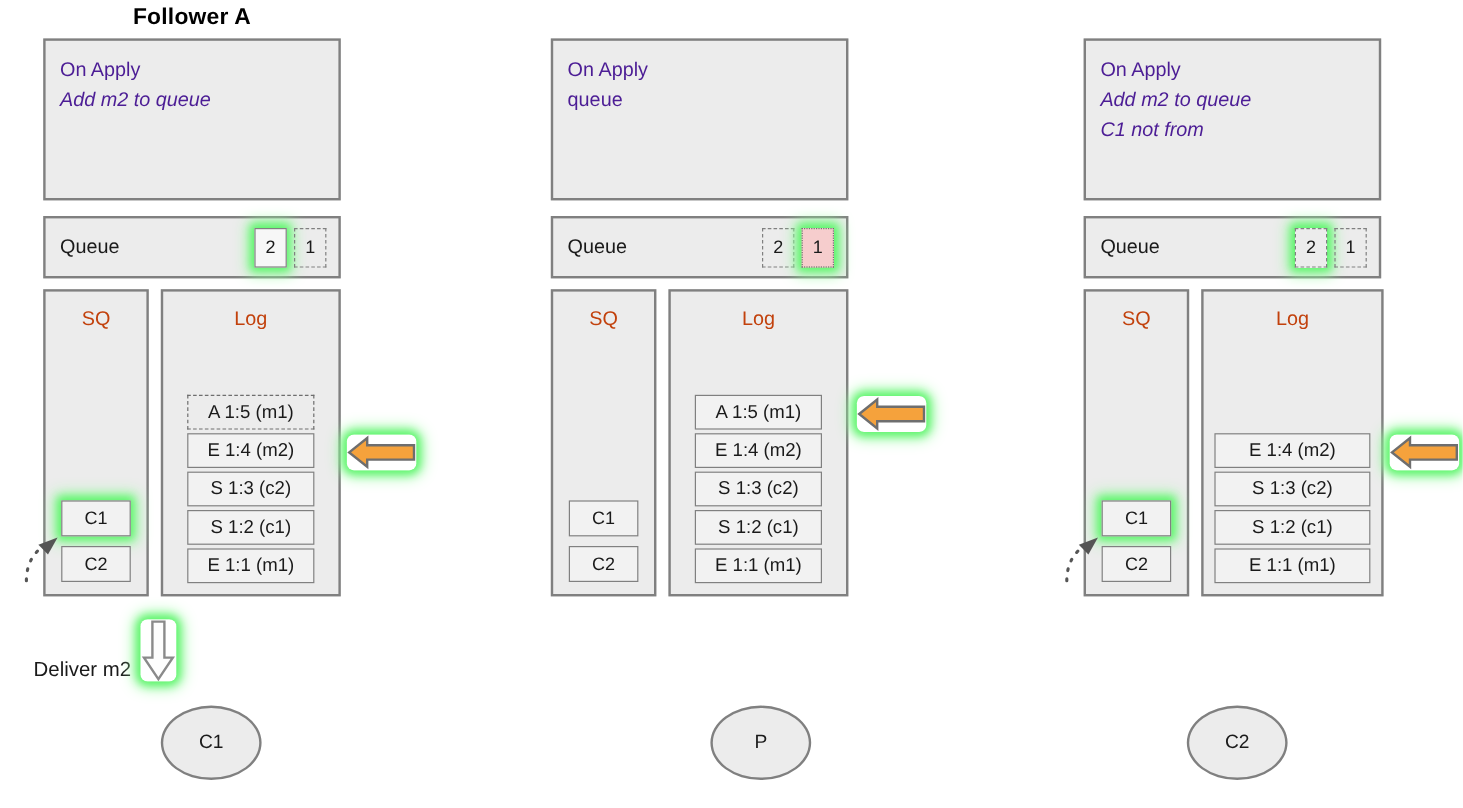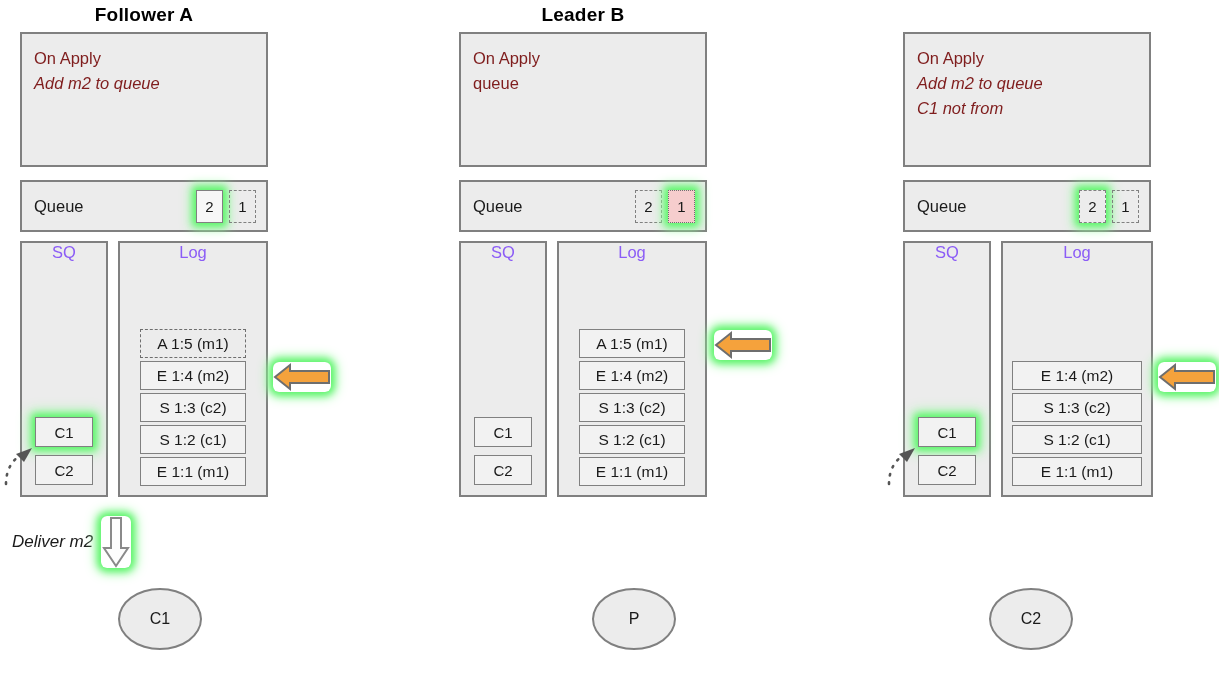--- a/index.html
+++ b/index.html
@@ -11,21 +11,21 @@
   #canvas {
     position: relative;
     width: 1219px;
     height: 673px;
     background: #ffffff;
     overflow: hidden;
   }
 
   
   .column { position: absolute; top: 0; width: 270px; height: 673px; }
-  .col-a { left: 20px; }
+  .col-a { left: 36px; }
   .col-b { left: 459px; }
   .col-c { left: 903px; }
 
   .col-title {
     position: absolute;
     top: 4px; left: 0; width: 248px;
     text-align: center;
     font-size: 19px;
     font-weight: bold;
     color: #000000;
@@ -39,21 +39,21 @@
     border: 2px solid #808080;
   }
 
   
   .apply-box {
     top: 32px; left: 0; width: 248px; height: 135px;
     padding: 12px 12px 0 12px;
   }
   .apply-line {
     font-size: 16.5px;
-    color: #7f1d1d;
+    color: #4c1d95;
     line-height: 25px;
     white-space: pre-line;
   }
   .apply-line.em { font-style: italic; }
 
   
   .queue-box {
     top: 180px; left: 0; width: 248px; height: 52px;
     display: flex; align-items: center;
   }
@@ -84,21 +84,22 @@
     top: 241px; left: 0; width: 88px; height: 256px;
   }
   .log-box {
     top: 241px; left: 98px; width: 150px; height: 256px;
   }
   .col-c .log-box { left: 98px; width: 152px; }
 
   .section-head {
     text-align: center;
     font-size: 16.5px;
-    color: #8b5cf6;
+    color: #c2410c;
+    margin-top: 14px;
   }
 
   
   .sq-items {
     position: absolute;
     left: 50%; transform: translateX(-50%);
     bottom: 10px;
     display: flex; flex-direction: column; gap: 8px;
     align-items: center;
   }
@@ -144,21 +145,21 @@
   .dot-arrow {
     position: absolute;
     width: 48px; height: 70px;
   }
   .dot-arrow svg { display: block; overflow: visible; }
 
   
   .deliver-row {
     position: absolute;
     top: 516px; left: -8px;
-    display: flex; align-items: center; gap: 8px; font-style: italic;
+    display: flex; align-items: flex-end; gap: 8px;
   }
   .deliver-label { font-size: 17px; color: #1a1a1a; }
   .down-arrow { width: 30px; height: 52px; }
   .down-arrow svg { display: block; overflow: visible; }
 
   
   .node-ellipse {
     position: absolute;
     top: 588px;
     width: 84px; height: 62px;
@@ -231,21 +232,20 @@
         <svg width="30" height="52" viewBox="0 0 30 52">
           <polygon points="10,2 20,2 20,32 27,32 15,50 3,32 10,32" fill="#fdfdfd" stroke="#8a8a8a" stroke-width="2" stroke-linejoin="miter"></polygon>
         </svg>
       </div>
     </div>
 
     <div class="node-ellipse">C1</div>
   </div>
 
   <div class="column col-b">
-    <div class="col-title">Leader B</div>
 
     <div class="panel apply-box">
       <div class="apply-line">On Apply</div>
       <div class="apply-line">queue</div>
     </div>
 
     <div class="panel queue-box">
       <div class="queue-label">Queue</div>
       <div class="queue-slots">
         <div class="qslot dashed">2</div>

